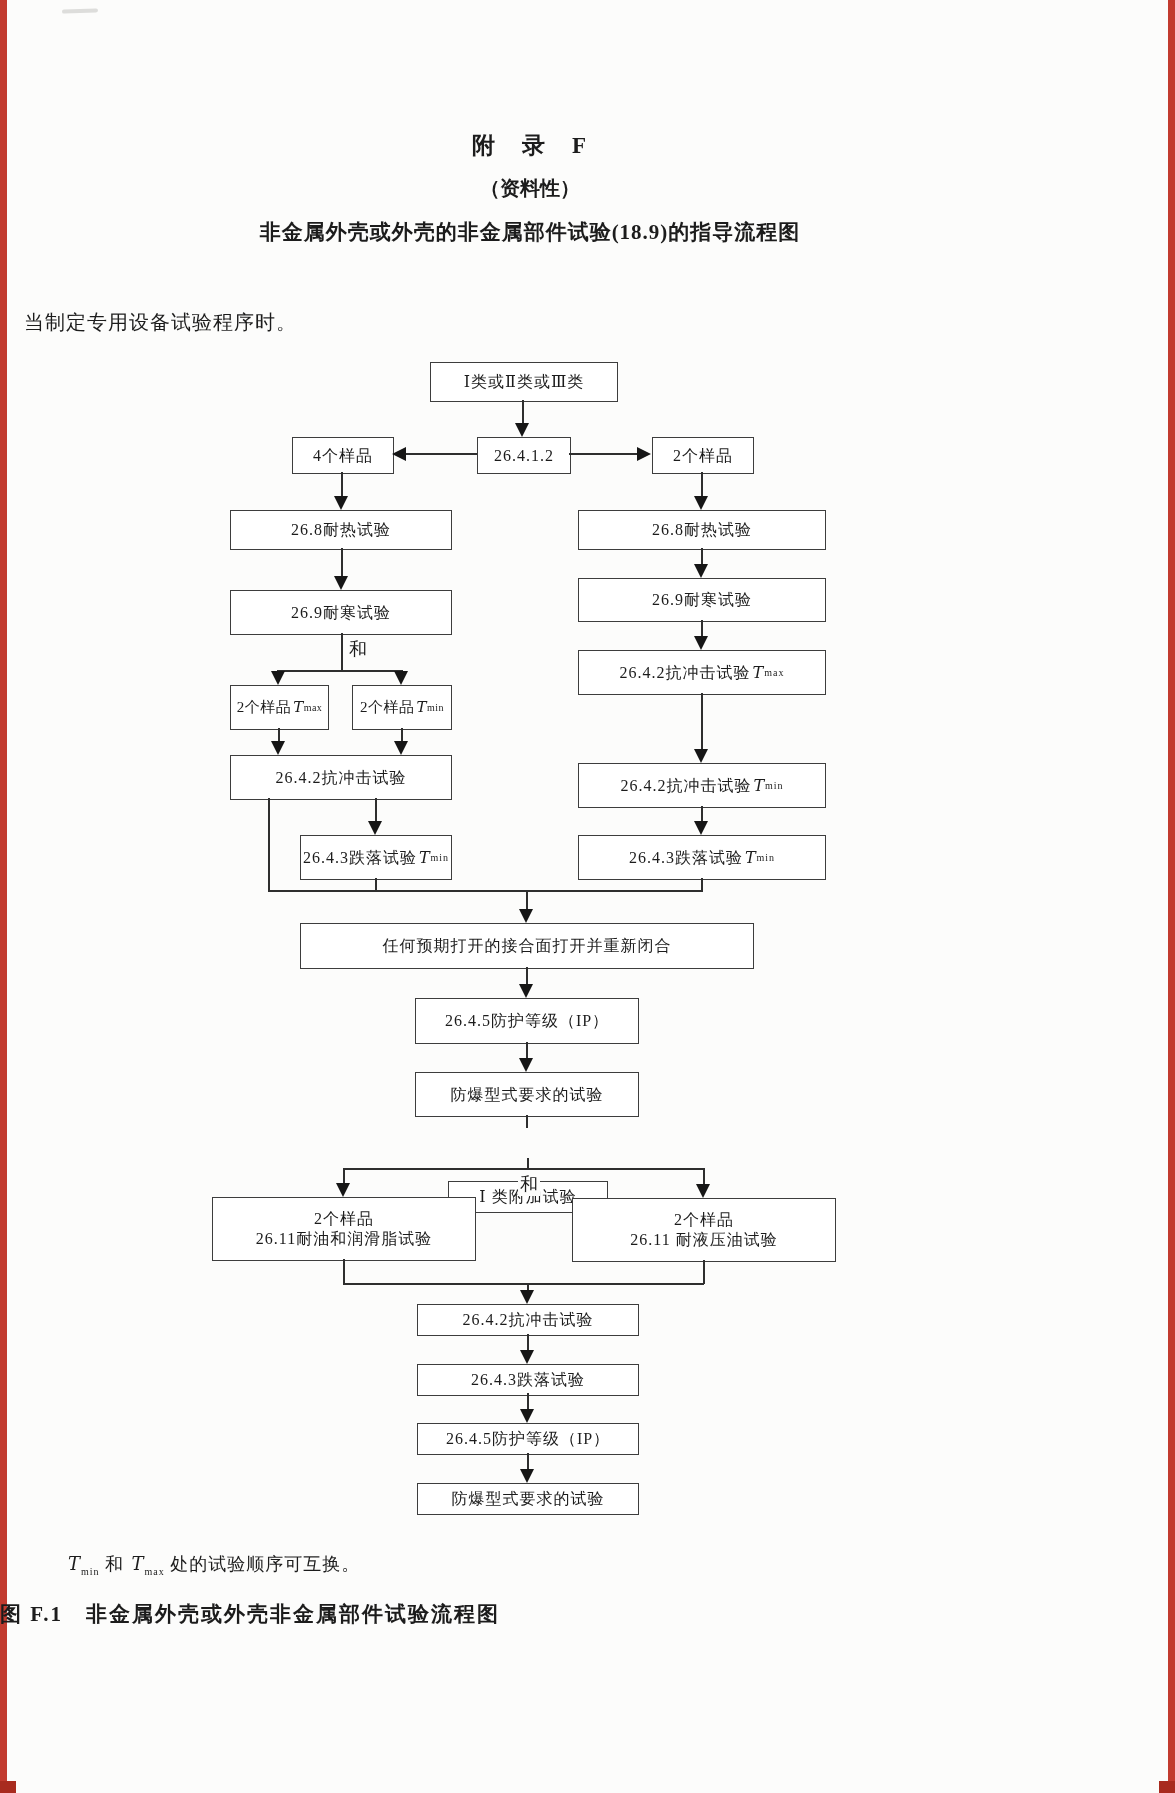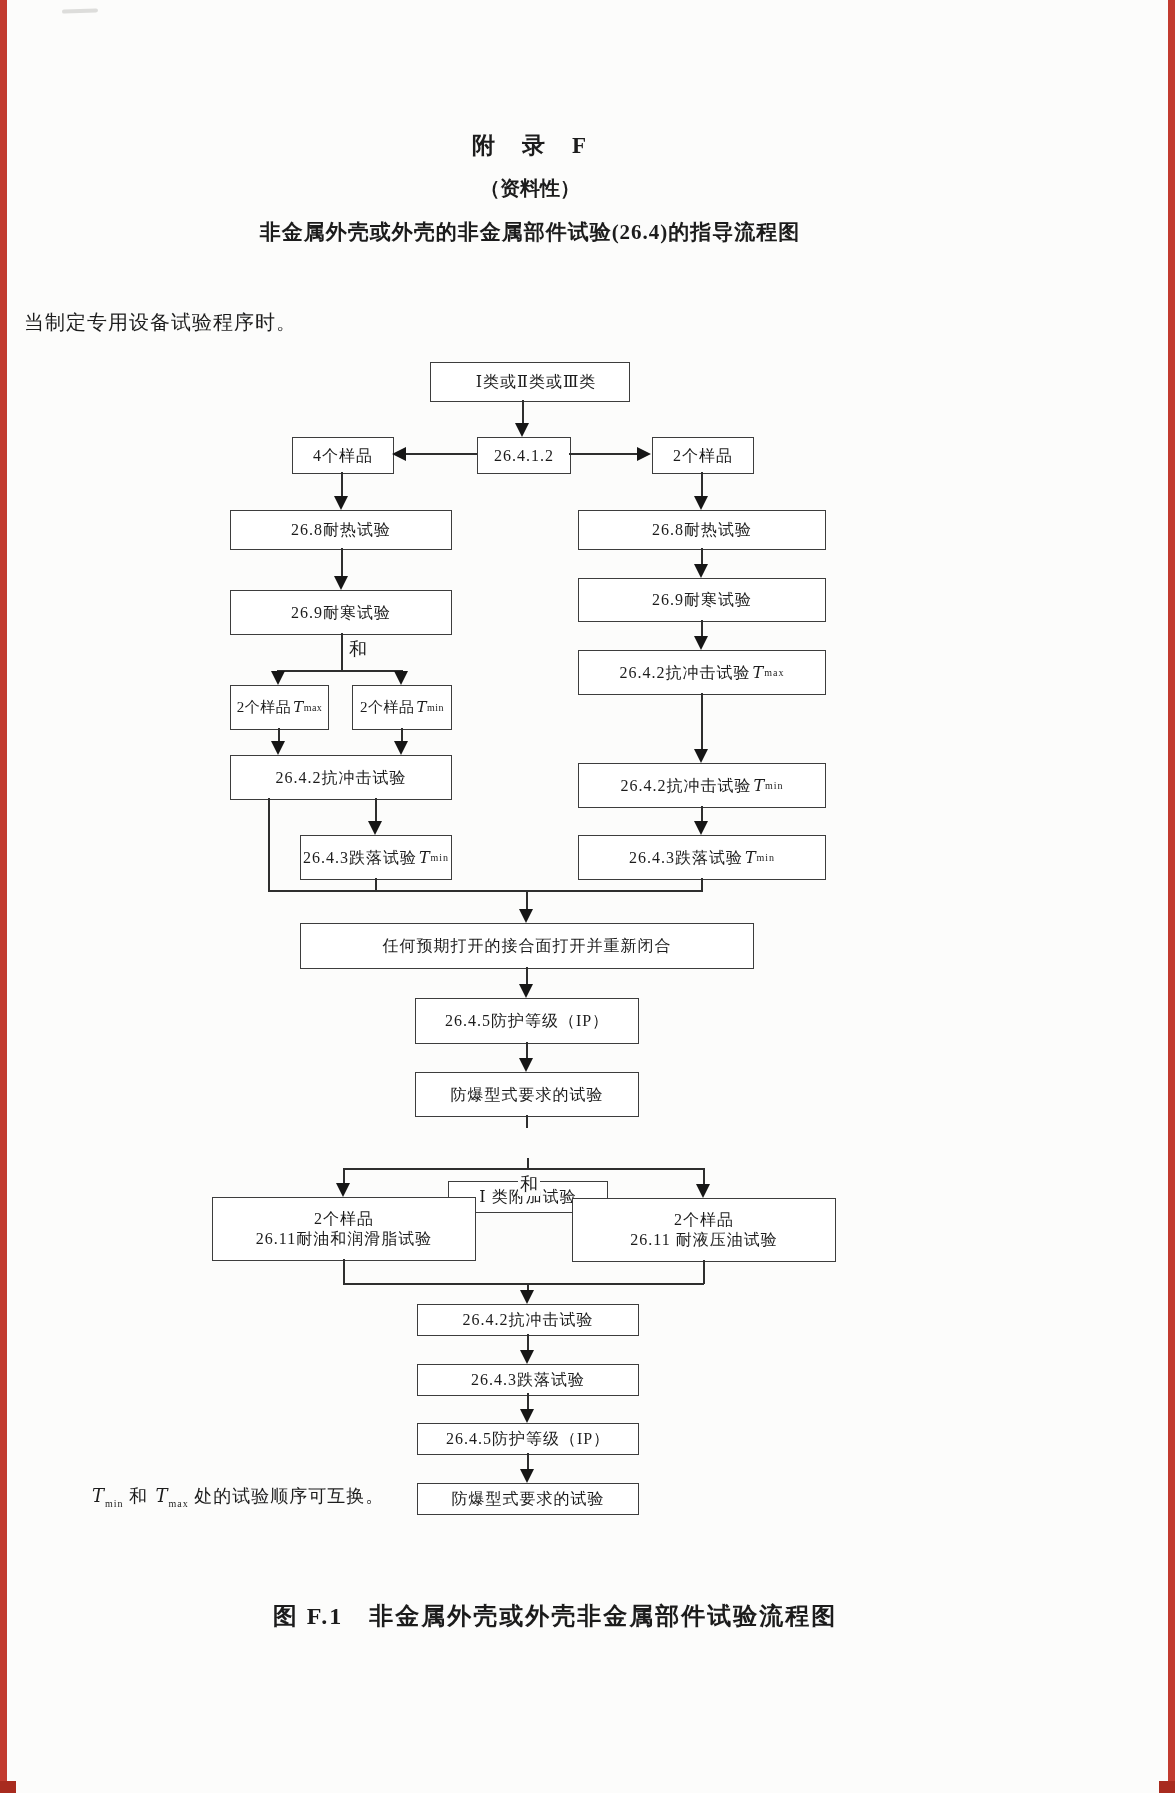--- a/index.html
+++ b/index.html
@@ -21,46 +21,46 @@
   sub{font-size:10px;line-height:0;}
   .vl{position:absolute;width:1.5px;background:#2e2e2e;}
   .hl{position:absolute;height:1.5px;background:#2e2e2e;}
   .tri-d{position:absolute;width:0;height:0;border-left:7px solid transparent;
          border-right:7px solid transparent;border-top:14px solid #161616;}
   .tri-l{position:absolute;width:0;height:0;border-top:7px solid transparent;
          border-bottom:7px solid transparent;border-right:14px solid #161616;}
   .tri-r{position:absolute;width:0;height:0;border-top:7px solid transparent;
          border-bottom:7px solid transparent;border-left:14px solid #161616;}
   .andlbl{position:absolute;font-size:18px;background:#fcfcfb;padding:0 2px;}
-  .footnote{position:absolute;left:66px;top:1484px;font-size:18px;letter-spacing:1px;margin-left:24px;}
-  .caption{position:absolute;left:0;top:1600px;width:1110px;text-align:center;
-           font-size:24px;font-weight:bold;letter-spacing:2px;}
+  .footnote{position:absolute;left:66px;top:1552px;font-size:18px;letter-spacing:1px;}
+  .caption{position:absolute;left:0;top:1600px;width:1110px;
+           font-size:21px;font-weight:bold;letter-spacing:2px;}
   .edge{position:absolute;top:0;height:1793px;width:7px;}
   .corner{position:absolute;height:12px;}
   .smudge{position:absolute;left:62px;top:9px;width:36px;height:4px;background:#dddddb;
           transform:rotate(-2deg);border-radius:2px;}
 </style>
 </head>
 <body>
 
 <div id="page">
 
   <div class="smudge"></div>
   <div class="edge" style="left:0;background:#c23b2f;"></div>
   <div class="edge" style="left:1168px;background:#c23b2f;"></div>
   <div class="corner" style="left:0;top:1781px;width:16px;background:#a82b1f;"></div>
   <div class="corner" style="left:1159px;top:1781px;width:16px;background:#a82b1f;"></div>
 
   <div class="ctr h1">附　录　F</div>
   <div class="ctr h2">（资料性）</div>
-  <div class="ctr h3">非金属外壳或外壳的非金属部件试验(26.4)的指导流程图</div>
+  <div class="ctr h3">非金属外壳或外壳的非金属部件试验(18.9)的指导流程图</div>
 
   <div class="para p2">当制定专用设备试验程序时。</div>
 
-  <div class="node" style="left:430px;top:362px;width:186px;height:38px;padding-left:12px;">
+  <div class="node" style="left:430px;top:362px;width:186px;height:38px;">
       <span>Ⅰ类或Ⅱ类或Ⅲ类</span>
     </div>
 
   <div class="node" style="left:292px;top:437px;width:100px;height:35px;">
       <span>4个样品</span>
     </div>
   <div class="node" style="left:477px;top:437px;width:92px;height:35px;">
       <span>26.4.1.2</span>
     </div>
   <div class="node" style="left:652px;top:437px;width:100px;height:35px;">

